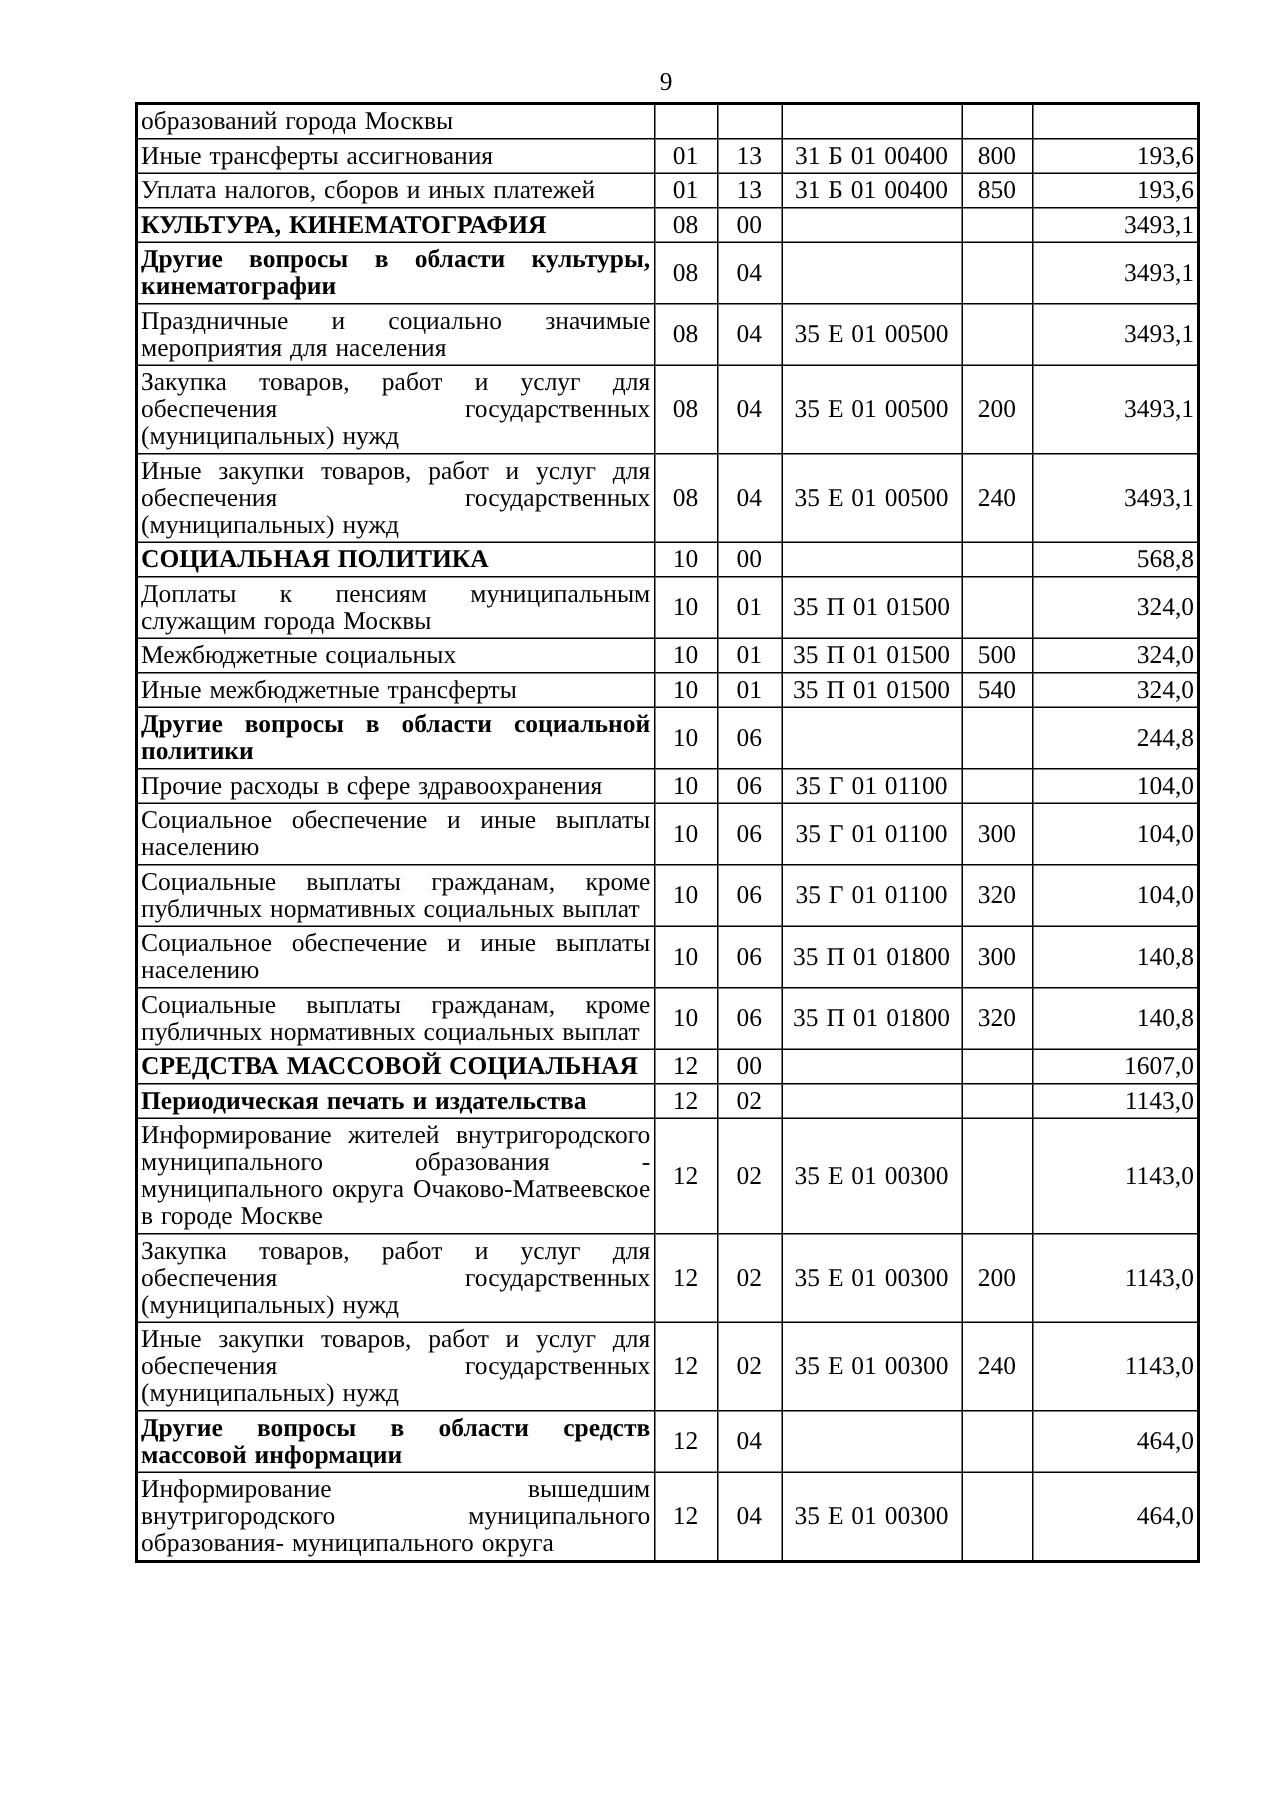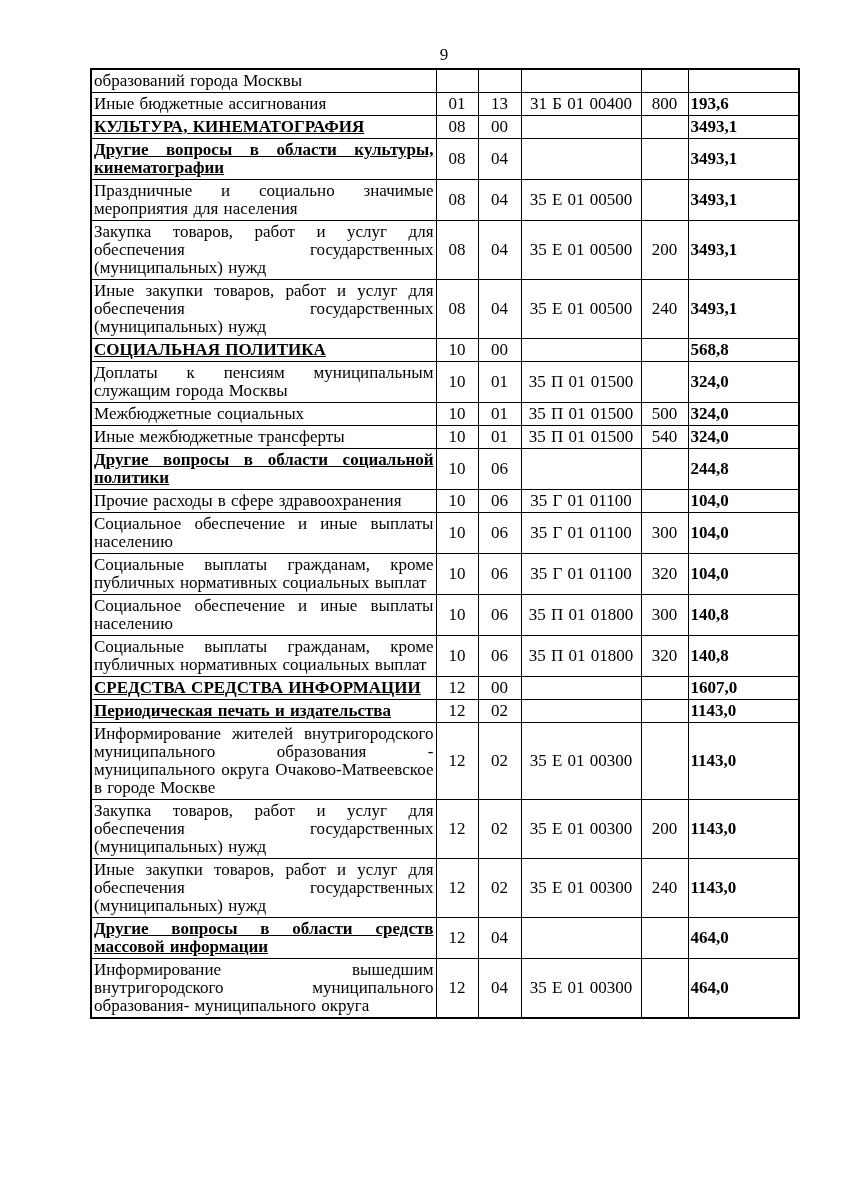--- a/index.html
+++ b/index.html
@@ -45,26 +45,25 @@
   }
   td.c-name {
     text-align: justify;
     padding: 2px 8px 2px 7px;
     margin-left: 44px;
   }
   td.c-rz, td.c-pr, td.c-csr, td.c-vr {
     text-align: center;
   }
   td.c-amt {
+    text-align: right;
     padding-right: 9px;
-    font-weight: bold;
   }
   tr.bold td.c-name {
     font-weight: bold;
-    text-decoration: underline;
   }
 </style>
 </head>
 <body>
 
 <div class="page">
   <div class="page-number">9</div>
 
   <table class="budget-table">
     <colgroup>
@@ -78,27 +77,35 @@
     <tbody>
         <tr>
     <td class="c-name">образований города Москвы</td>
     <td class="c-rz"></td>
     <td class="c-pr"></td>
     <td class="c-csr"></td>
     <td class="c-vr"></td>
     <td class="c-amt"></td>
   </tr>
         <tr>
-    <td class="c-name">Иные бюджетные ассигнования</td>
+    <td class="c-name">Иные трансферты ассигнования</td>
     <td class="c-rz">01</td>
     <td class="c-pr">13</td>
     <td class="c-csr">31 Б 01 00400</td>
     <td class="c-vr">800</td>
     <td class="c-amt">193,6</td>
   </tr>
+        <tr>
+    <td class="c-name">Уплата налогов, сборов и иных платежей</td>
+    <td class="c-rz">01</td>
+    <td class="c-pr">13</td>
+    <td class="c-csr">31 Б 01 00400</td>
+    <td class="c-vr">850</td>
+    <td class="c-amt">193,6</td>
+  </tr>
         <tr class="bold">
     <td class="c-name">КУЛЬТУРА, КИНЕМАТОГРАФИЯ</td>
     <td class="c-rz">08</td>
     <td class="c-pr">00</td>
     <td class="c-csr"></td>
     <td class="c-vr"></td>
     <td class="c-amt">3493,1</td>
   </tr>
         <tr class="bold">
     <td class="c-name">Другие вопросы в области культуры, кинематографии</td>
@@ -206,21 +213,21 @@
   </tr>
         <tr>
     <td class="c-name">Социальные выплаты гражданам, кроме публичных нормативных социальных выплат</td>
     <td class="c-rz">10</td>
     <td class="c-pr">06</td>
     <td class="c-csr">35 П 01 01800</td>
     <td class="c-vr">320</td>
     <td class="c-amt">140,8</td>
   </tr>
         <tr class="bold">
-    <td class="c-name">СРЕДСТВА СРЕДСТВА ИНФОРМАЦИИ</td>
+    <td class="c-name">СРЕДСТВА МАССОВОЙ СОЦИАЛЬНАЯ</td>
     <td class="c-rz">12</td>
     <td class="c-pr">00</td>
     <td class="c-csr"></td>
     <td class="c-vr"></td>
     <td class="c-amt">1607,0</td>
   </tr>
         <tr class="bold">
     <td class="c-name">Периодическая печать и издательства</td>
     <td class="c-rz">12</td>
     <td class="c-pr">02</td>

